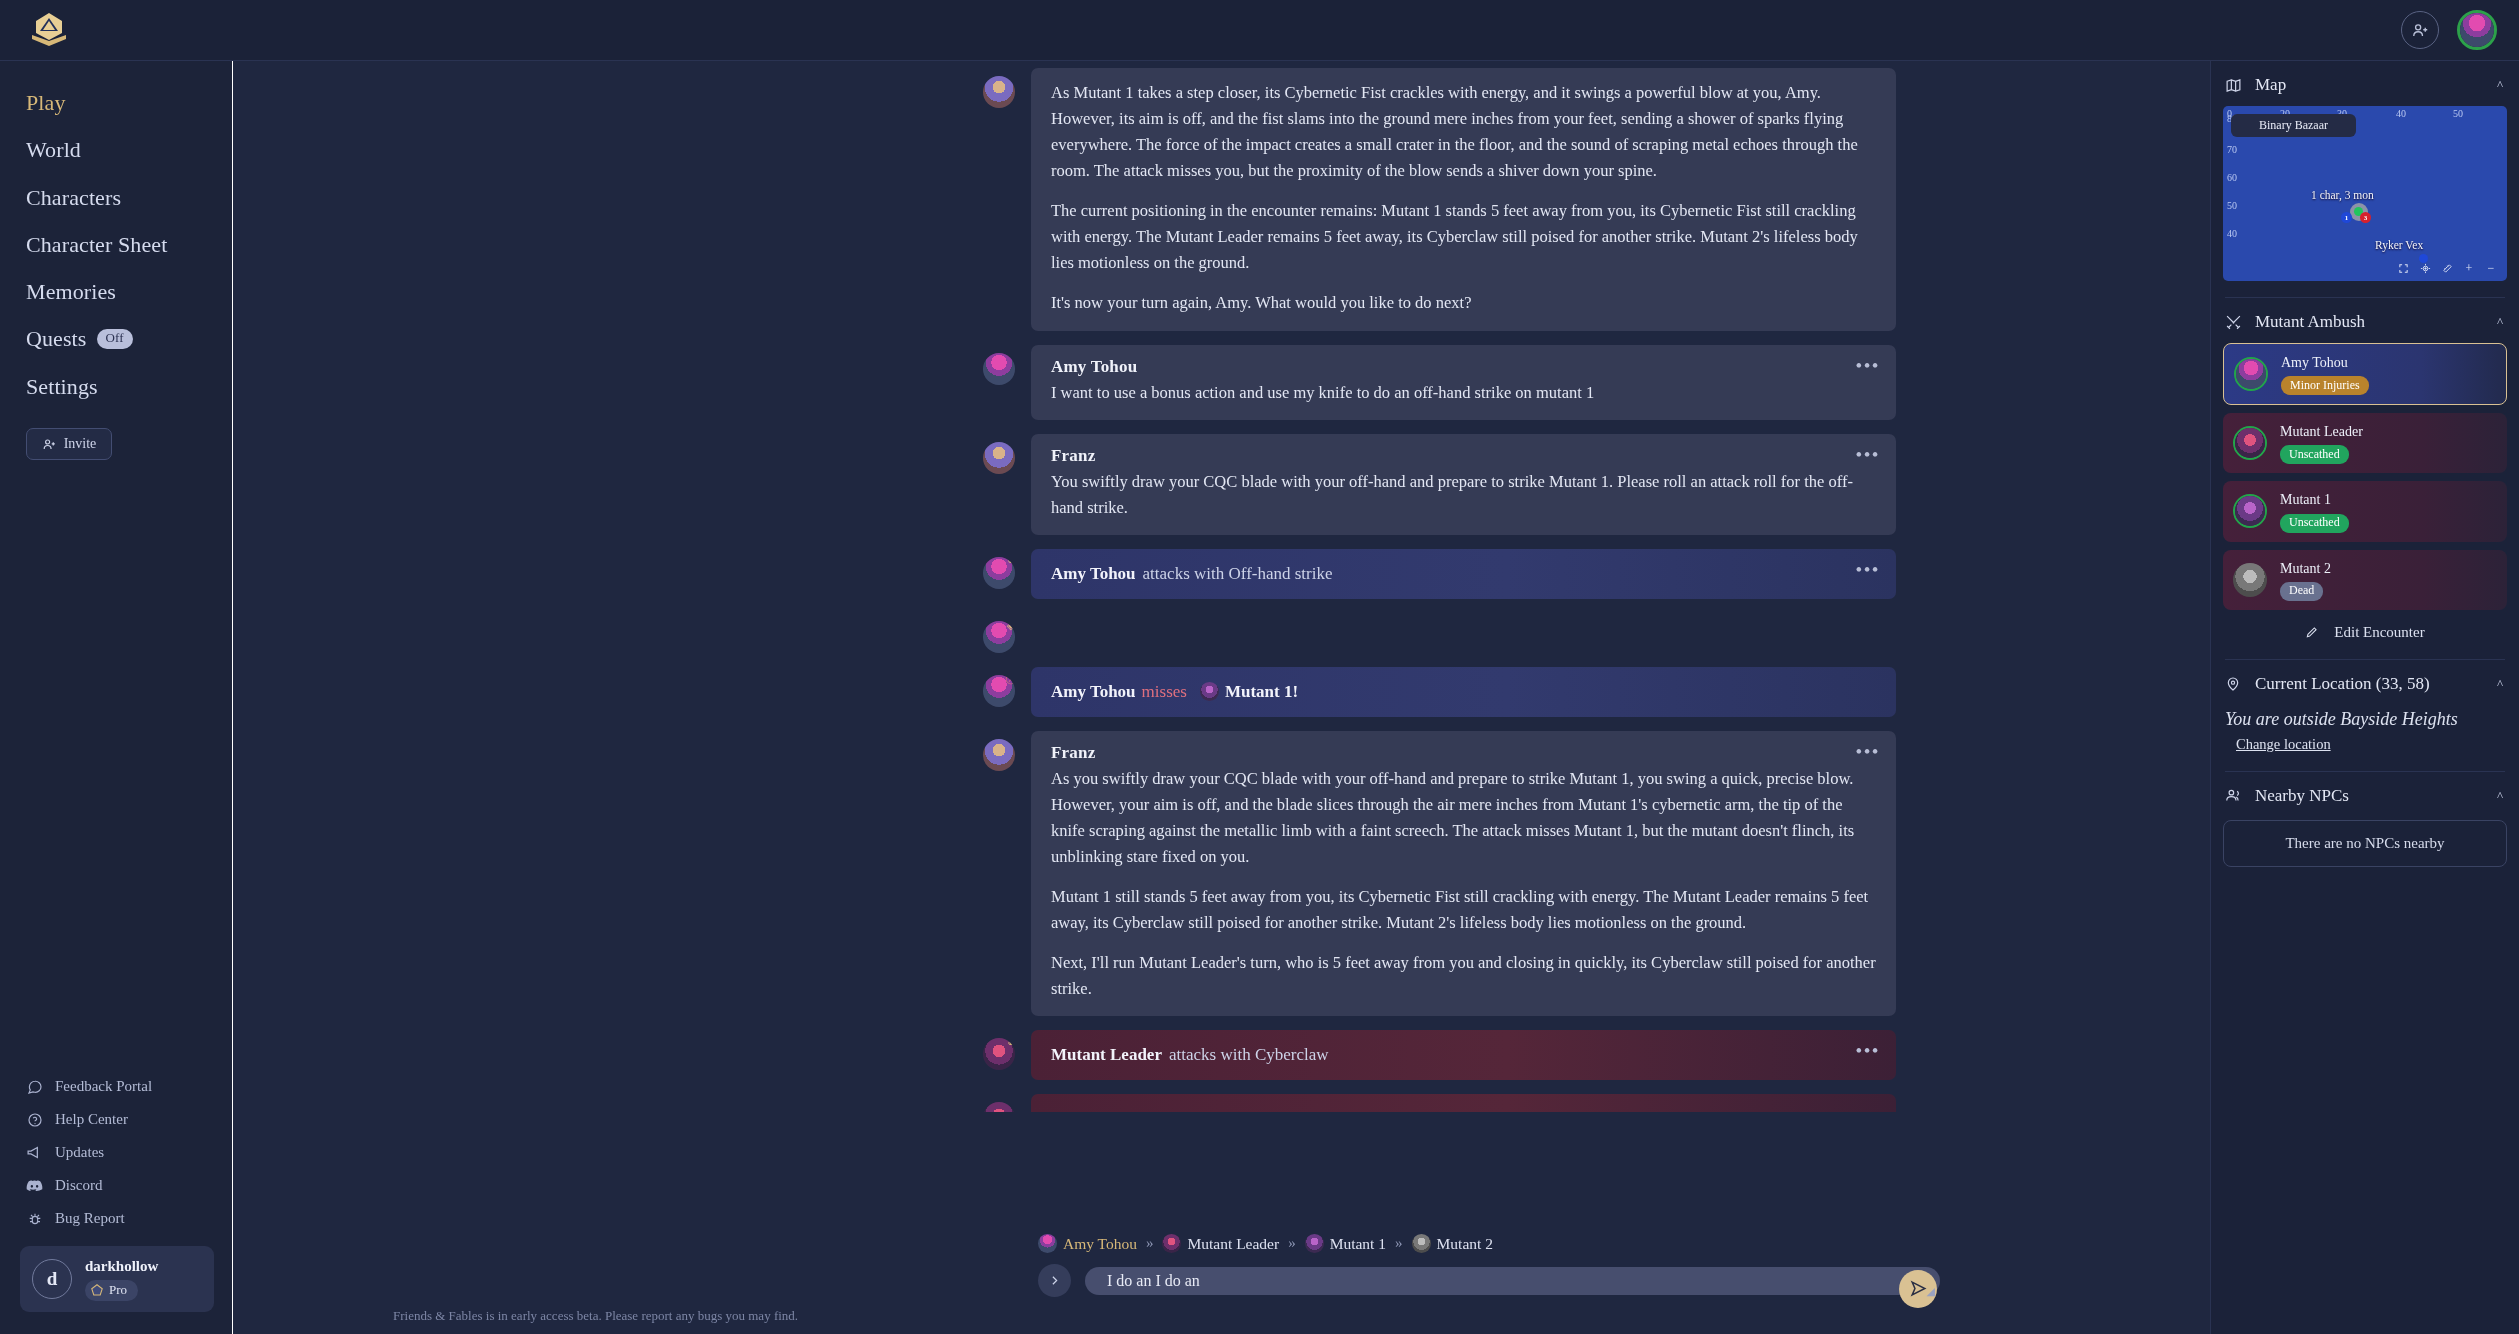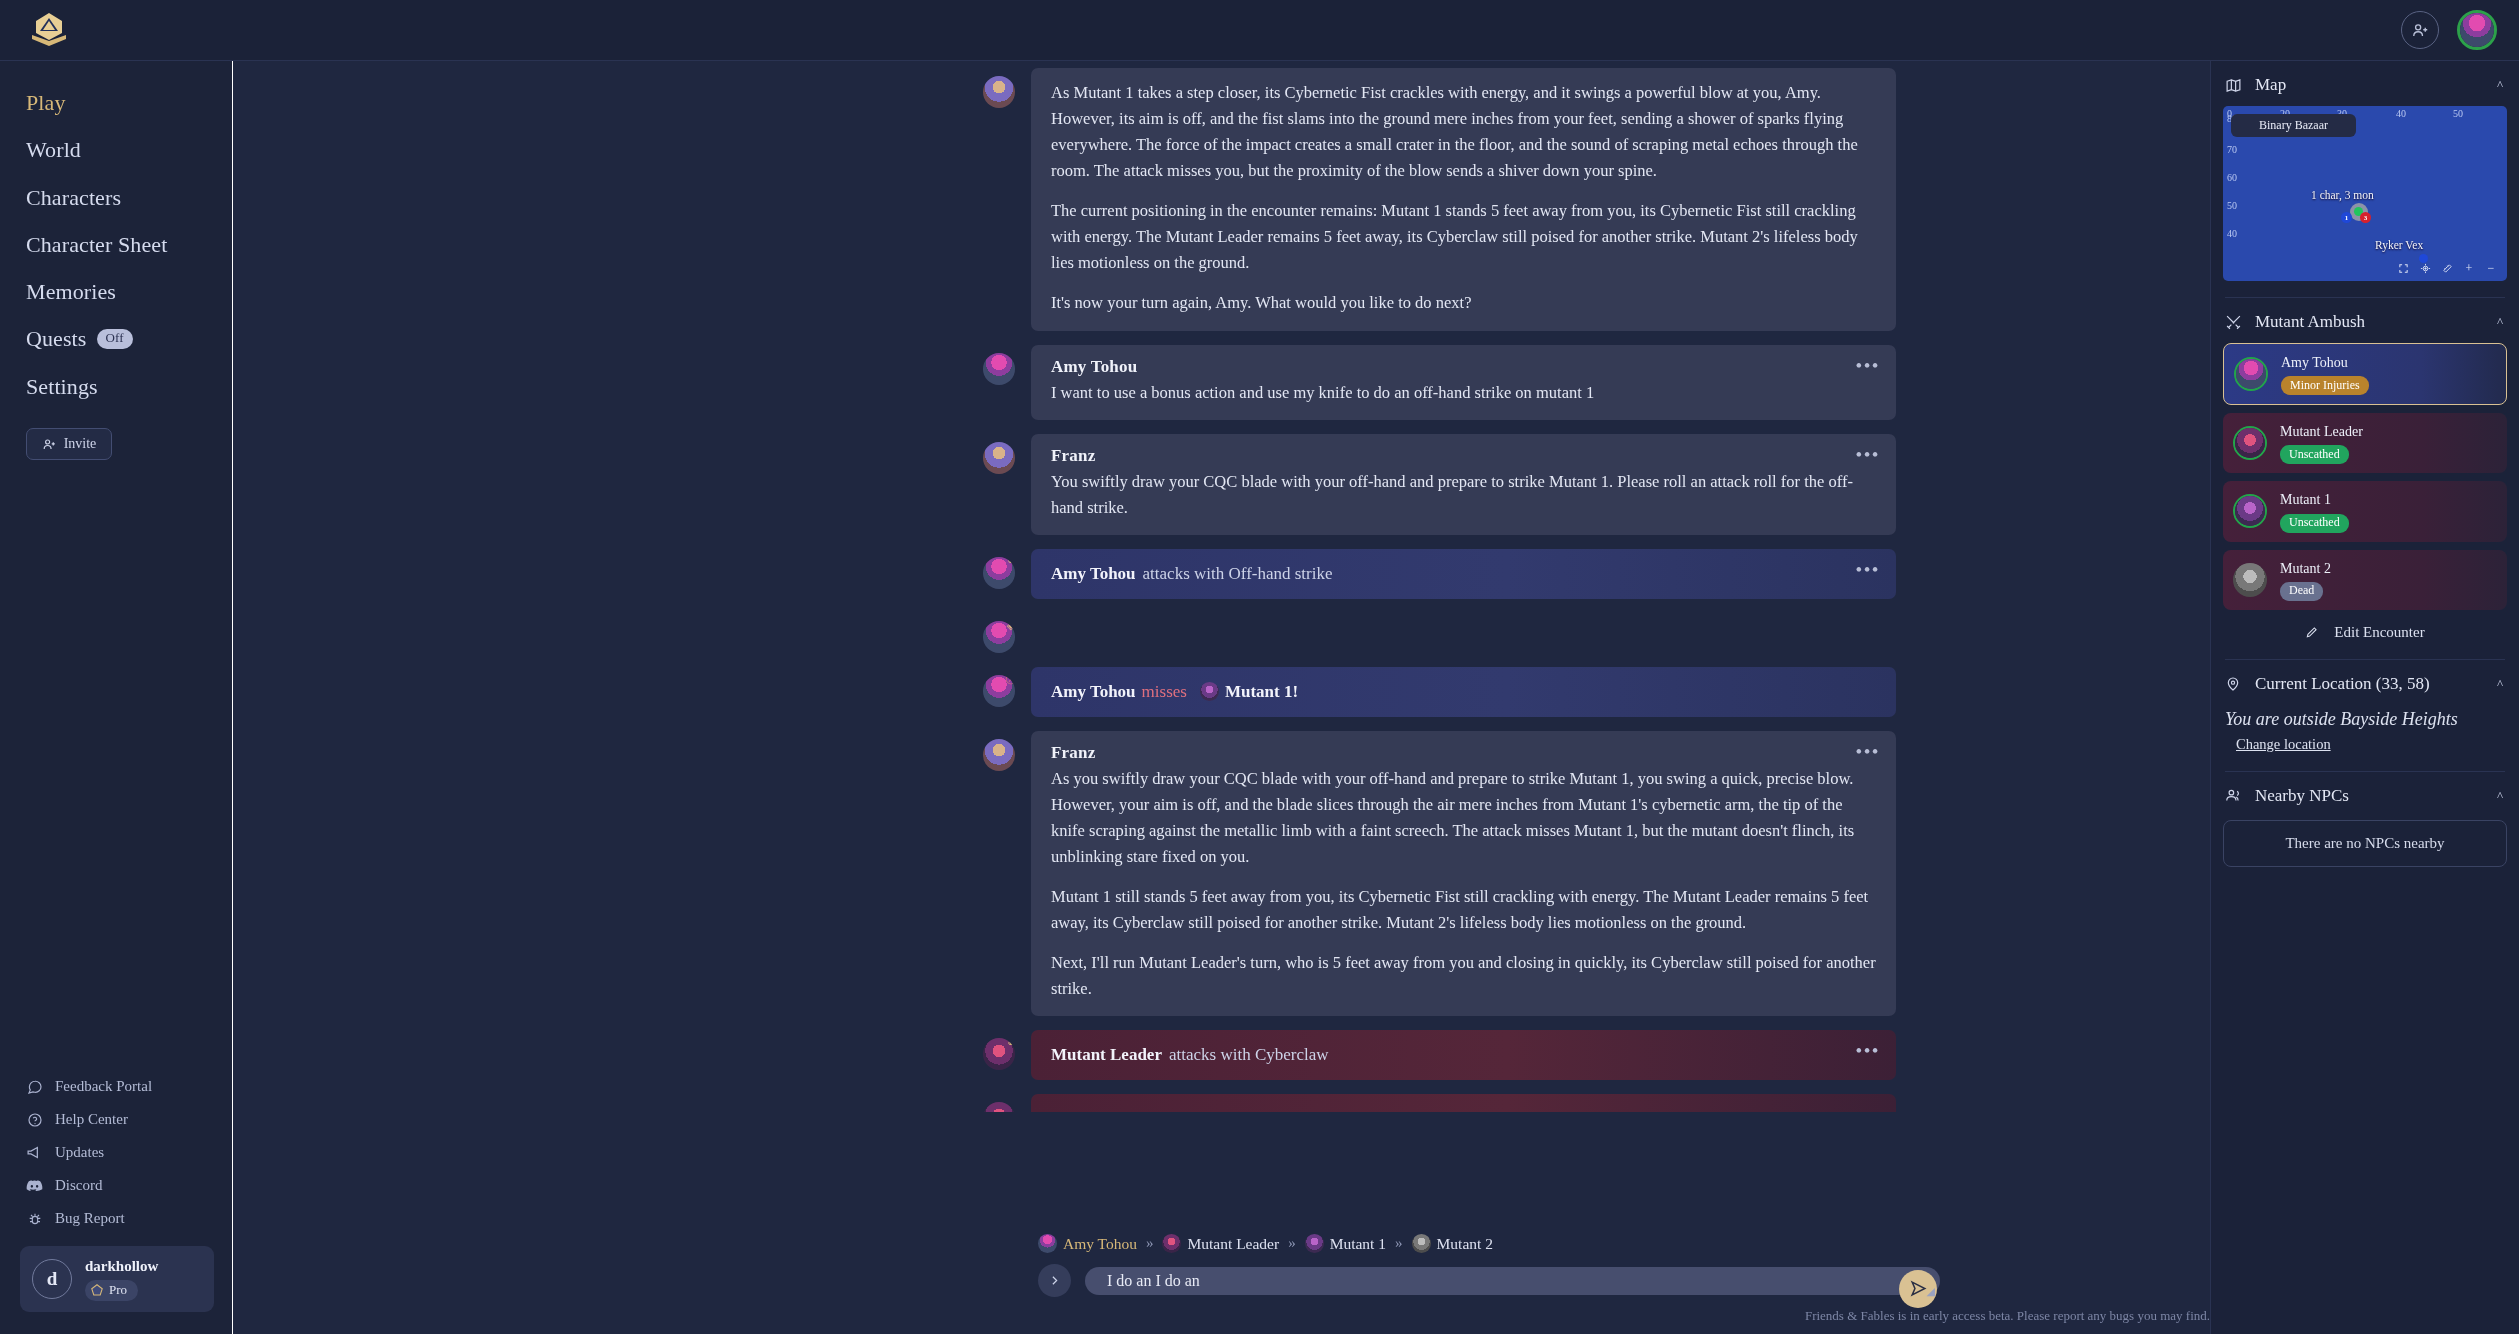--- a/index.html
+++ b/index.html
@@ -141,21 +141,21 @@
   .inputbox {
     width:855px; height:28px; border-radius:22px; background:#474e6e;
     display:flex; align-items:center; padding:0 54px 0 22px; position:relative;
   }
   .inputbox .txt { font-size:16px; color:#e8ebf6; }
   .sendbtn {
     position:absolute; right:3px; top:3px; width:38px; height:38px; border-radius:50%;
     background:#d9c193; display:flex; align-items:center; justify-content:center; cursor:pointer;
   }
   .resize-grip{ position:absolute; right:5px; bottom:-3px; color:#9aa2c0; font-size:11px;}
-  .beta { text-align:right; font-size:13px; color:#7d86a5; padding-top:11px; padding-left:160px;}
+  .beta { text-align:left; font-size:13px; color:#7d86a5; padding-top:11px; padding-left:160px;}
 
   
   .rightpanel {
     width:309px; flex:0 0 309px; background:#1b2239; border-left:1px solid #2a3352;
     display:flex; flex-direction:column; overflow:hidden;
   }
   .sec-head {
     display:flex; align-items:center; gap:13px; padding:14px 16px 11px 13px; cursor:pointer;
   }
   .sec-head .ico { width:18px; height:18px; color:#cfd5ea; display:flex; align-items:center; justify-content:center;}

